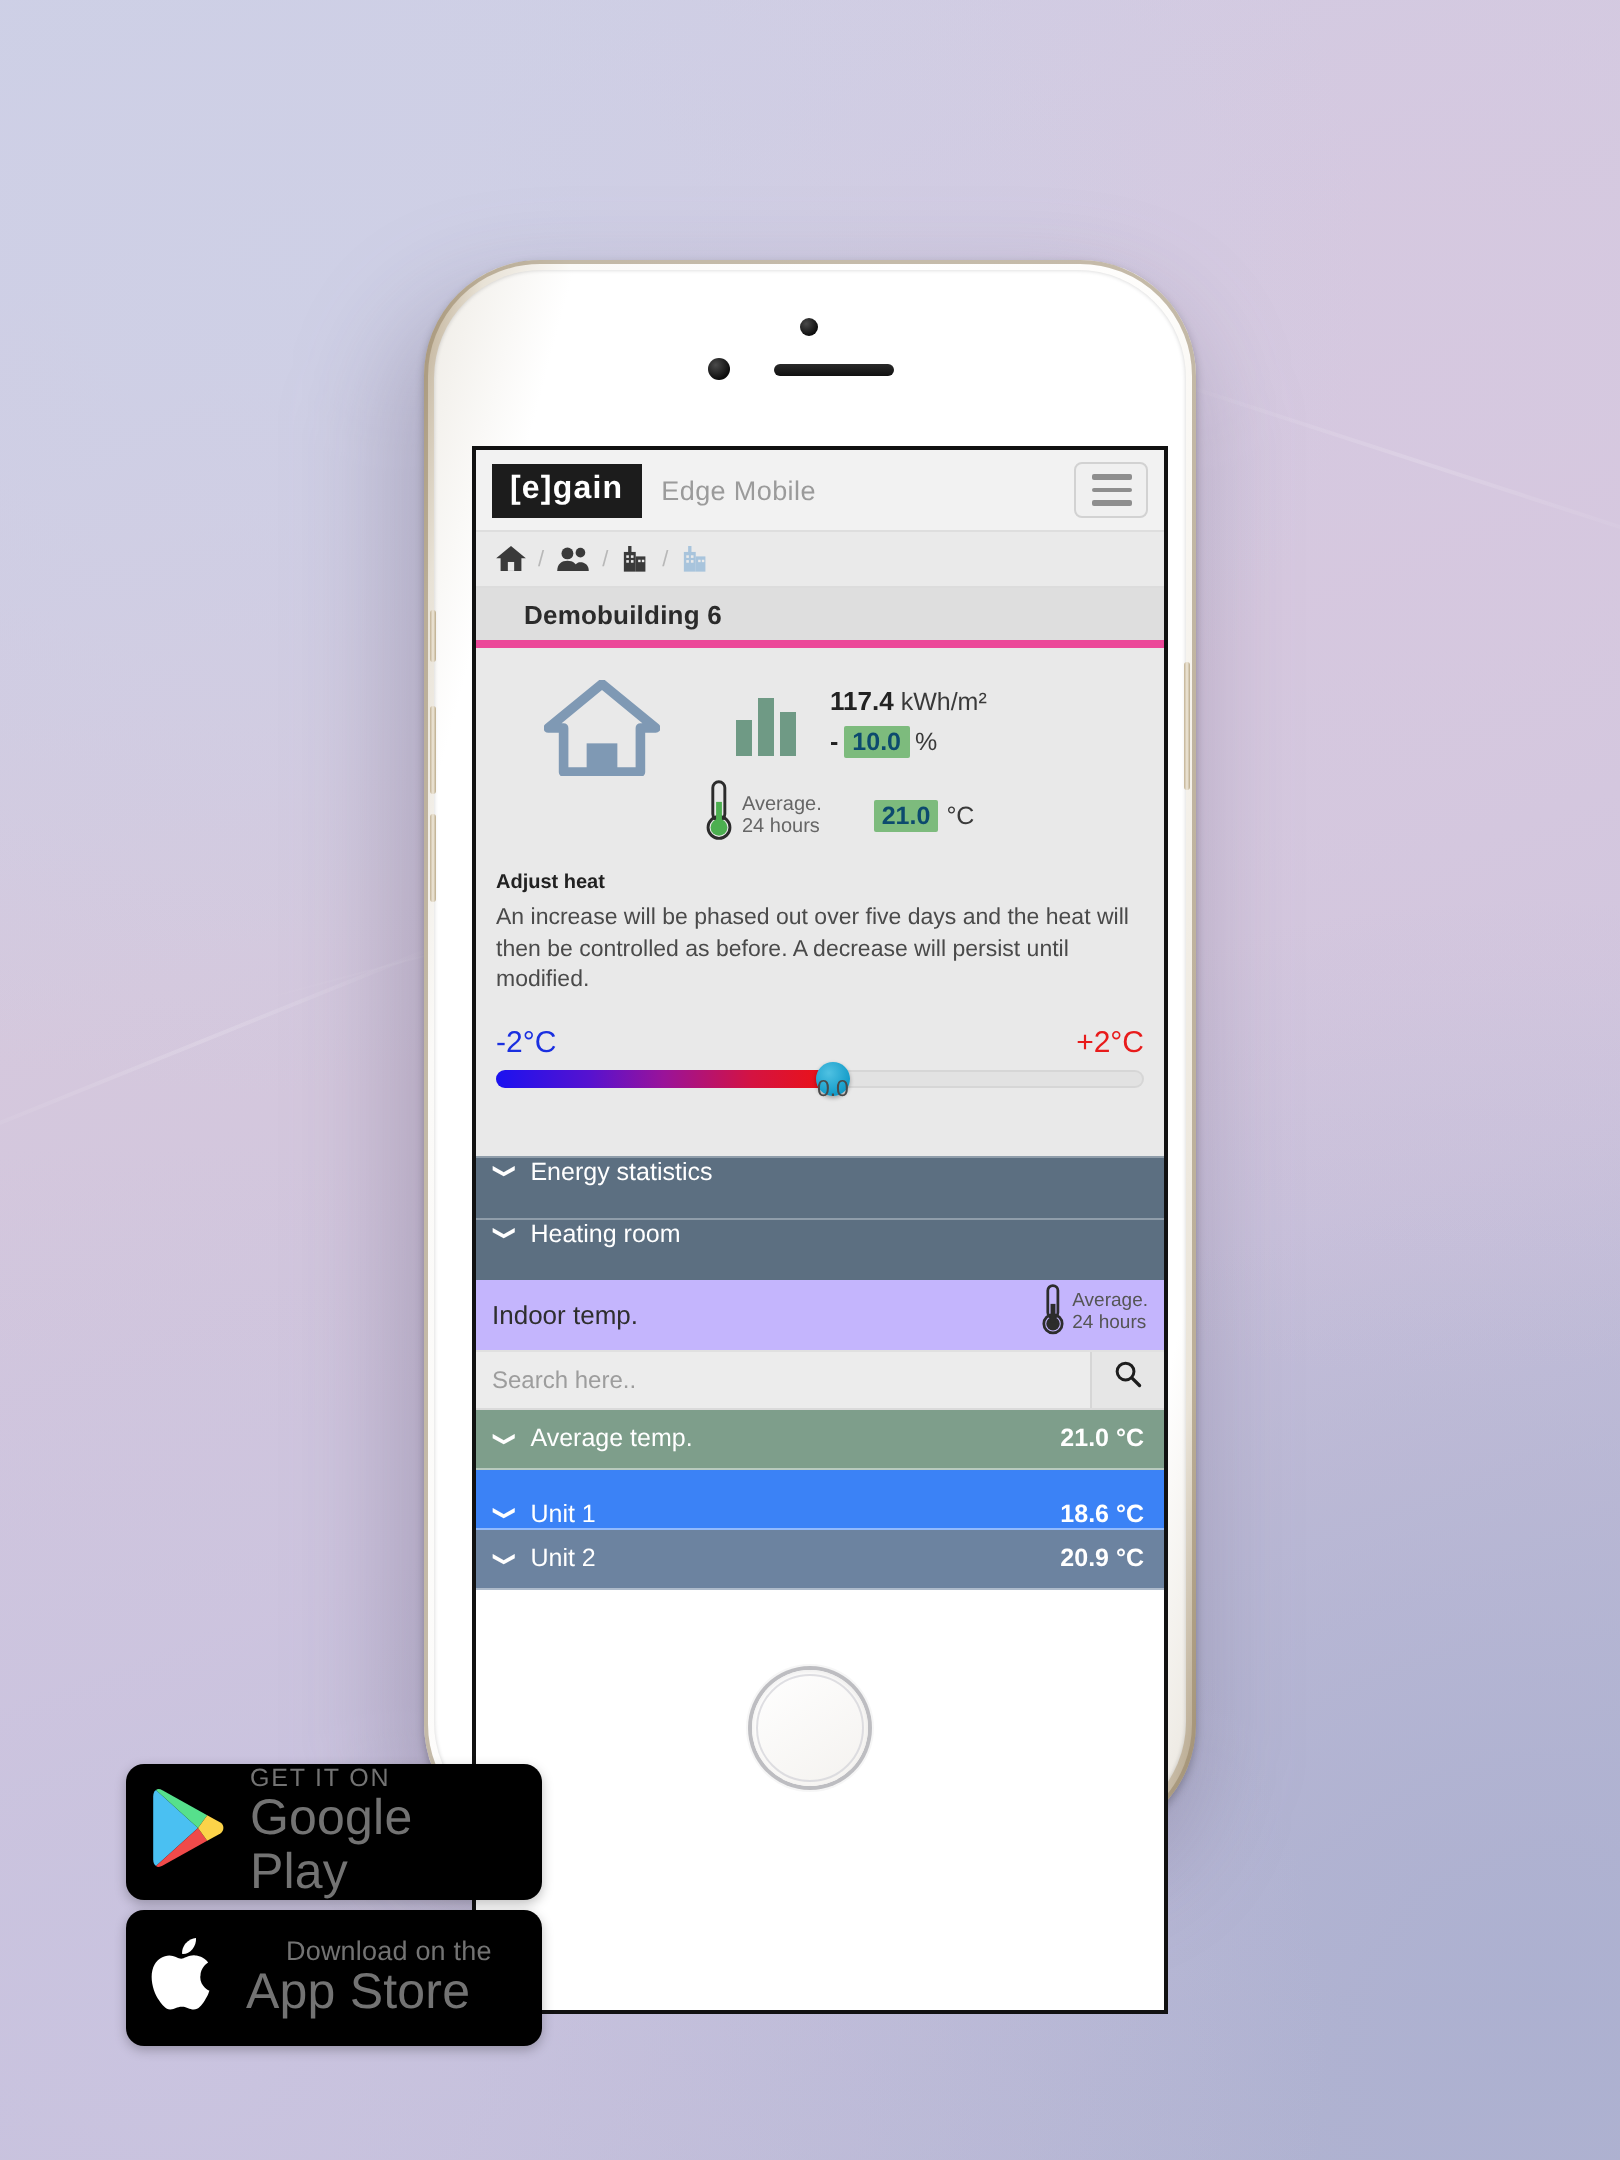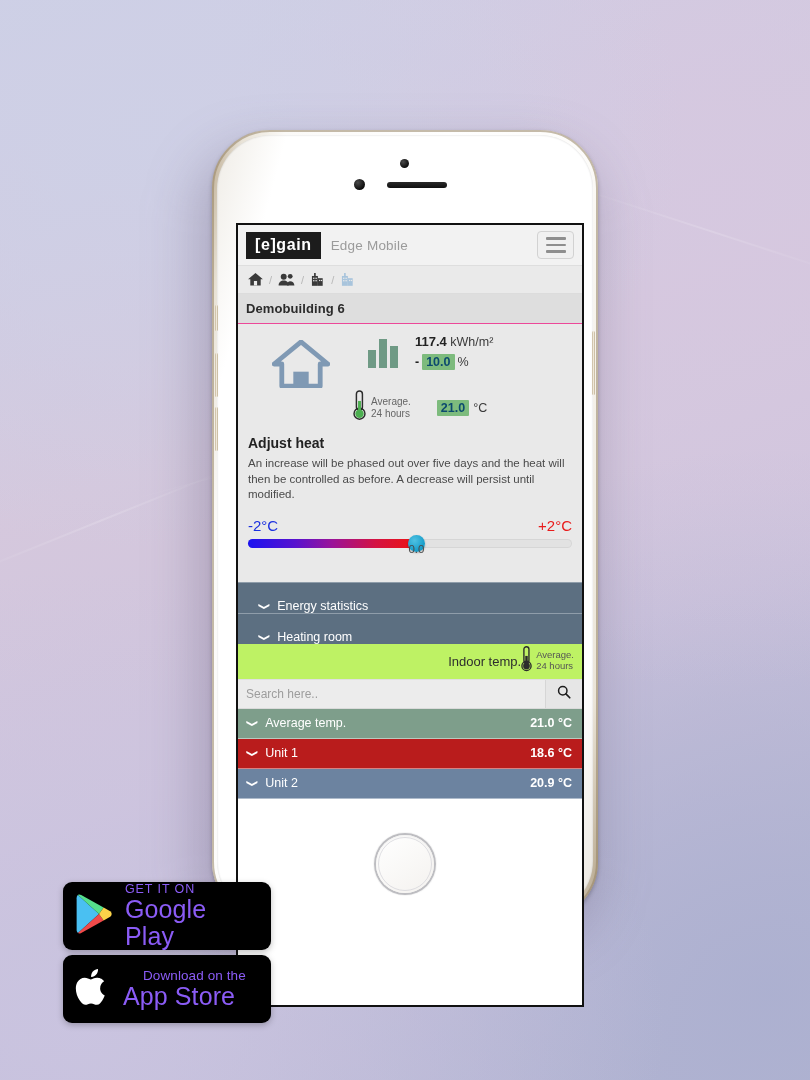--- a/index.html
+++ b/index.html
@@ -175,37 +175,37 @@
     gap:6px;
     box-sizing:border-box;
   }
   .crumb-icon{ display:flex; align-items:center; }
   .crumb-sep{ color:#b8b8b8; font-size:11px; }
 
   
   .page-title-bar{
     height:30px;
     display:flex; align-items:center;
-    padding:0 8px;
+    padding:0 24px;
     background:#dedede;
-    border-bottom:1px solid #ec4899;
+    border-bottom:4px solid #ec4899;
     box-sizing:border-box;
   }
   .page-title{
     font-size:13px; font-weight:700; color:#2b2b2b;
     letter-spacing:.1px;
   }
 
   
   .summary{
     background:#e9e9e9;
     padding:8px 10px 6px 10px;
     position:relative;
   }
-  .summary-row1{ display:flex; align-items:flex-start; }
+  .summary-row1{ display:flex; align-items:center; }
   .house-wrap{ width:105px; display:flex; justify-content:center; padding-top:8px; }
   .bars-wrap{ width:62px; display:flex; justify-content:center; padding-top:6px; }
   .kwh-wrap{ flex:1; padding-top:2px; }
   .kwh-line1{ font-size:12.5px; color:#3a3a3a; }
   .kwh-line1 b{ font-weight:700; font-size:13px; color:#222; }
   .kwh-line2{ margin-top:5px; font-size:12.5px; color:#3a3a3a; display:flex; align-items:center; gap:3px;}
   .hl-green{
     background:#7dbb7d;
     color:#0c4a6e;
     font-weight:700;
@@ -220,21 +220,21 @@
   .thermo-wrap{ display:flex; align-items:center; gap:5px; }
   .thermo-label{ font-size:10px; color:#666; line-height:1.15; }
   .temp-wrap{ margin-left:26px; display:flex; align-items:center; gap:4px; font-size:12.5px; color:#3a3a3a;}
 
   
   .adjust{
     background:#e9e9e9;
     padding:4px 10px 14px 10px;
   }
   .adjust-title{
-    font-size:14px; font-weight:700; color:#222;
+    font-size:10px; font-weight:700; color:#222;
     margin-bottom:5px;
   }
   .adjust-desc{
     font-size:11.5px; color:#4a4a4a; line-height:1.35;
     margin-bottom:14px;
   }
   .slider-labels{
     display:flex; justify-content:space-between;
     font-size:15px; font-weight:400;
     margin-bottom:5px;
@@ -271,35 +271,35 @@
     color:#4a4a4a;
     top:4px;
   }
   .slider-wrap{ position:relative; padding-bottom:20px; }
 
   
   .accordion{
     background:#5c6f81;
     color:#ffffff;
     height:31px;
-    display:flex; align-items:flex-end;
-    padding:0 22px;
+    display:flex; align-items:flex-start;
+    padding:0 10px;
     font-size:12.5px;
     border-top:1px solid #8f9daa;
     box-sizing:border-box;
   }
   .chev{ margin-right:8px; font-size:11px; }
 
   
   .indoor-bar{
     height:36px;
-    background:#bef264;
+    background:#c4b5fd;
     display:flex; align-items:center;
     padding:0 8px;
-    justify-content:flex-end;
+    justify-content:space-between;
     box-sizing:border-box;
     border-bottom:1px solid #e0e0e0;
   }
   .indoor-title{ font-size:13px; color:#2e2e2e; }
   .indoor-right{ display:flex; align-items:center; gap:4px; }
   .indoor-right .thermo-label{ font-size:9.5px; color:#555; }
 
   
   .search-row{
     display:flex; height:28px;
@@ -344,21 +344,21 @@
     width:208px; height:68px;
     background:#000000;
     border-radius:9px;
     display:flex; align-items:center;
     padding:0 12px;
     box-sizing:border-box;
     box-shadow:0 2px 6px rgba(0,0,0,.25);
   }
   #badge-google{ left:63px; top:882px; }
   #badge-apple { left:63px; top:955px; }
-  .badge-text{ margin-left:12px; color:#8b5cf6; line-height:1.05; }
+  .badge-text{ margin-left:12px; color:#737373; line-height:1.05; }
   .badge-small{ font-size:12.5px; letter-spacing:.9px; display:block; }
   .badge-big{ font-size:25px; font-weight:500; display:block; letter-spacing:.1px;}
   .badge-small-apple{ font-size:13.5px; letter-spacing:.1px; display:block;margin-left:20px; }
 </style>
 </head>
 <body>
 
 <div id="stage">
 
   <div class="streak s1"></div>
@@ -548,21 +548,21 @@
             </div>
           </div>
 
           <div class="temp-row avg" style="background: rgb(126, 158, 139);">
             <span class="left">
               <span class="chev" style="display: inline-block; transform: rotate(90deg) scaleX(0.85);">❯</span>
               <span>Average temp.</span>
             </span>
             <span class="val">21.0 °C</span>
           </div>
-          <div class="temp-row unit" style="background: #b91c1c;">
+          <div class="temp-row unit" style="background: #3b82f6; align-items: flex-end;">
             <span class="left">
               <span class="chev" style="display: inline-block; transform: rotate(90deg) scaleX(0.85);">❯</span>
               <span>Unit 1</span>
             </span>
             <span class="val">18.6 °C</span>
           </div>
           <div class="temp-row unit" style="background: rgb(108, 131, 160);">
             <span class="left">
               <span class="chev" style="display: inline-block; transform: rotate(90deg) scaleX(0.85);">❯</span>
               <span>Unit 2</span>

